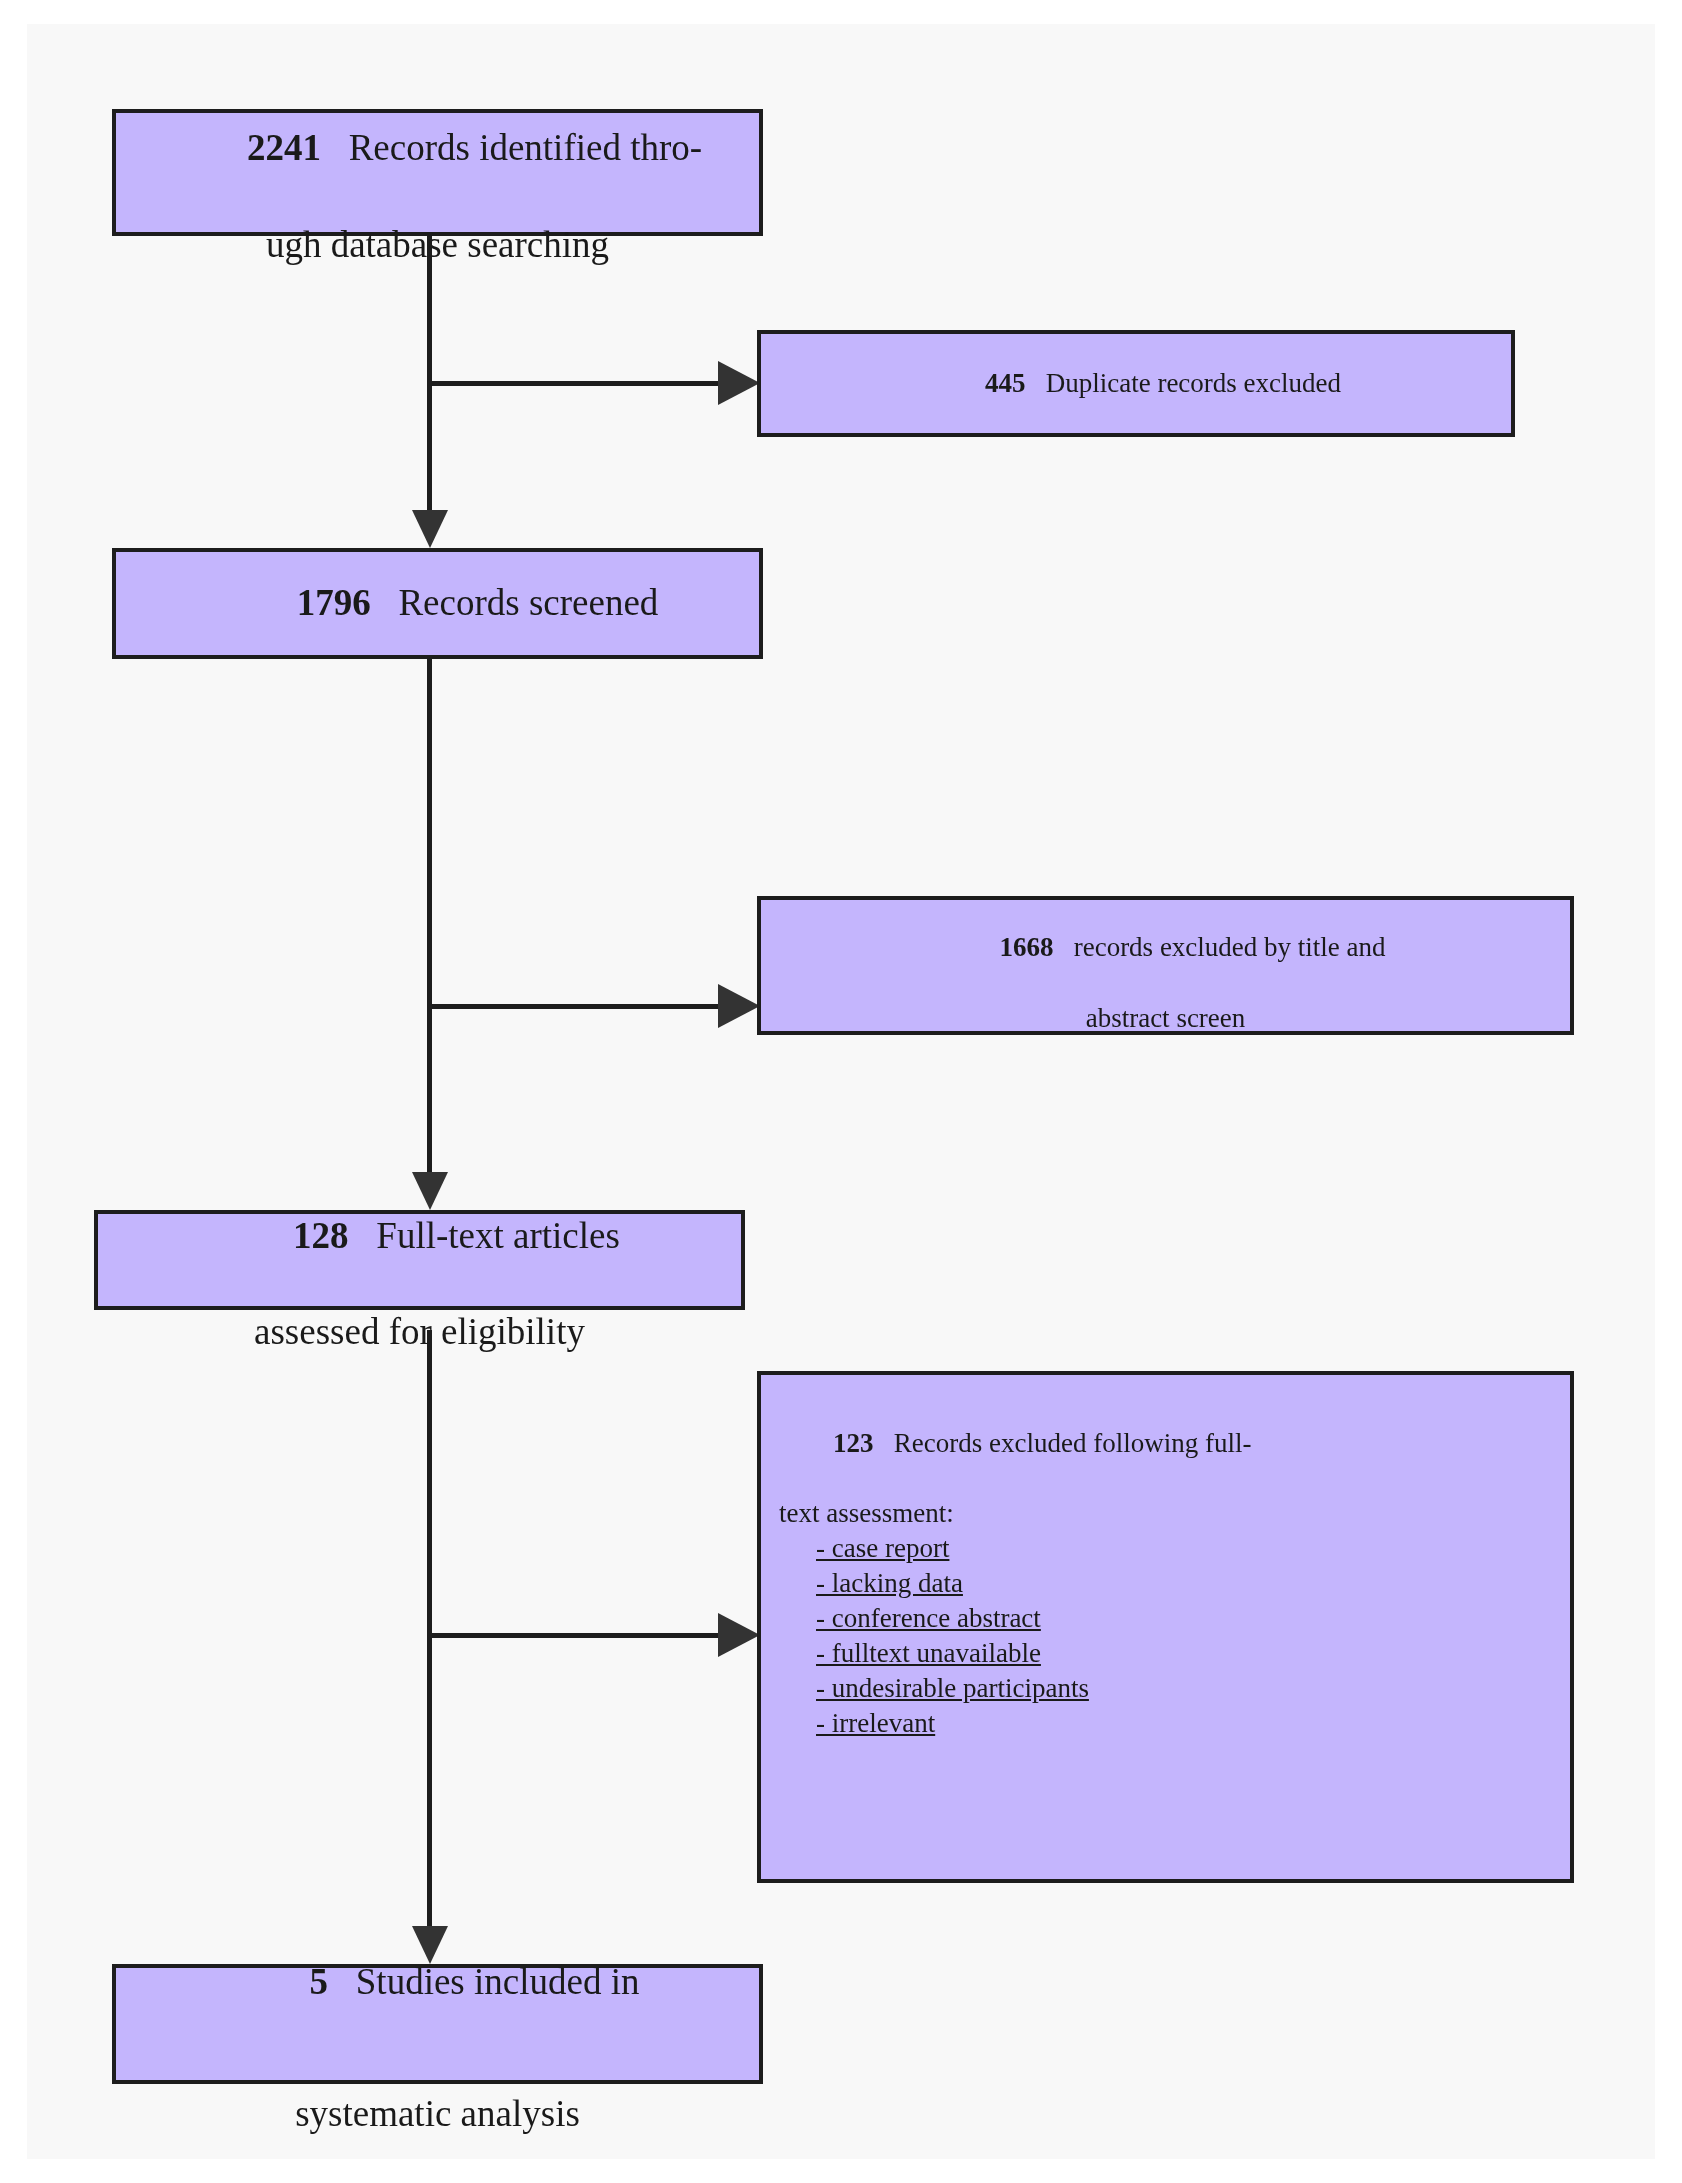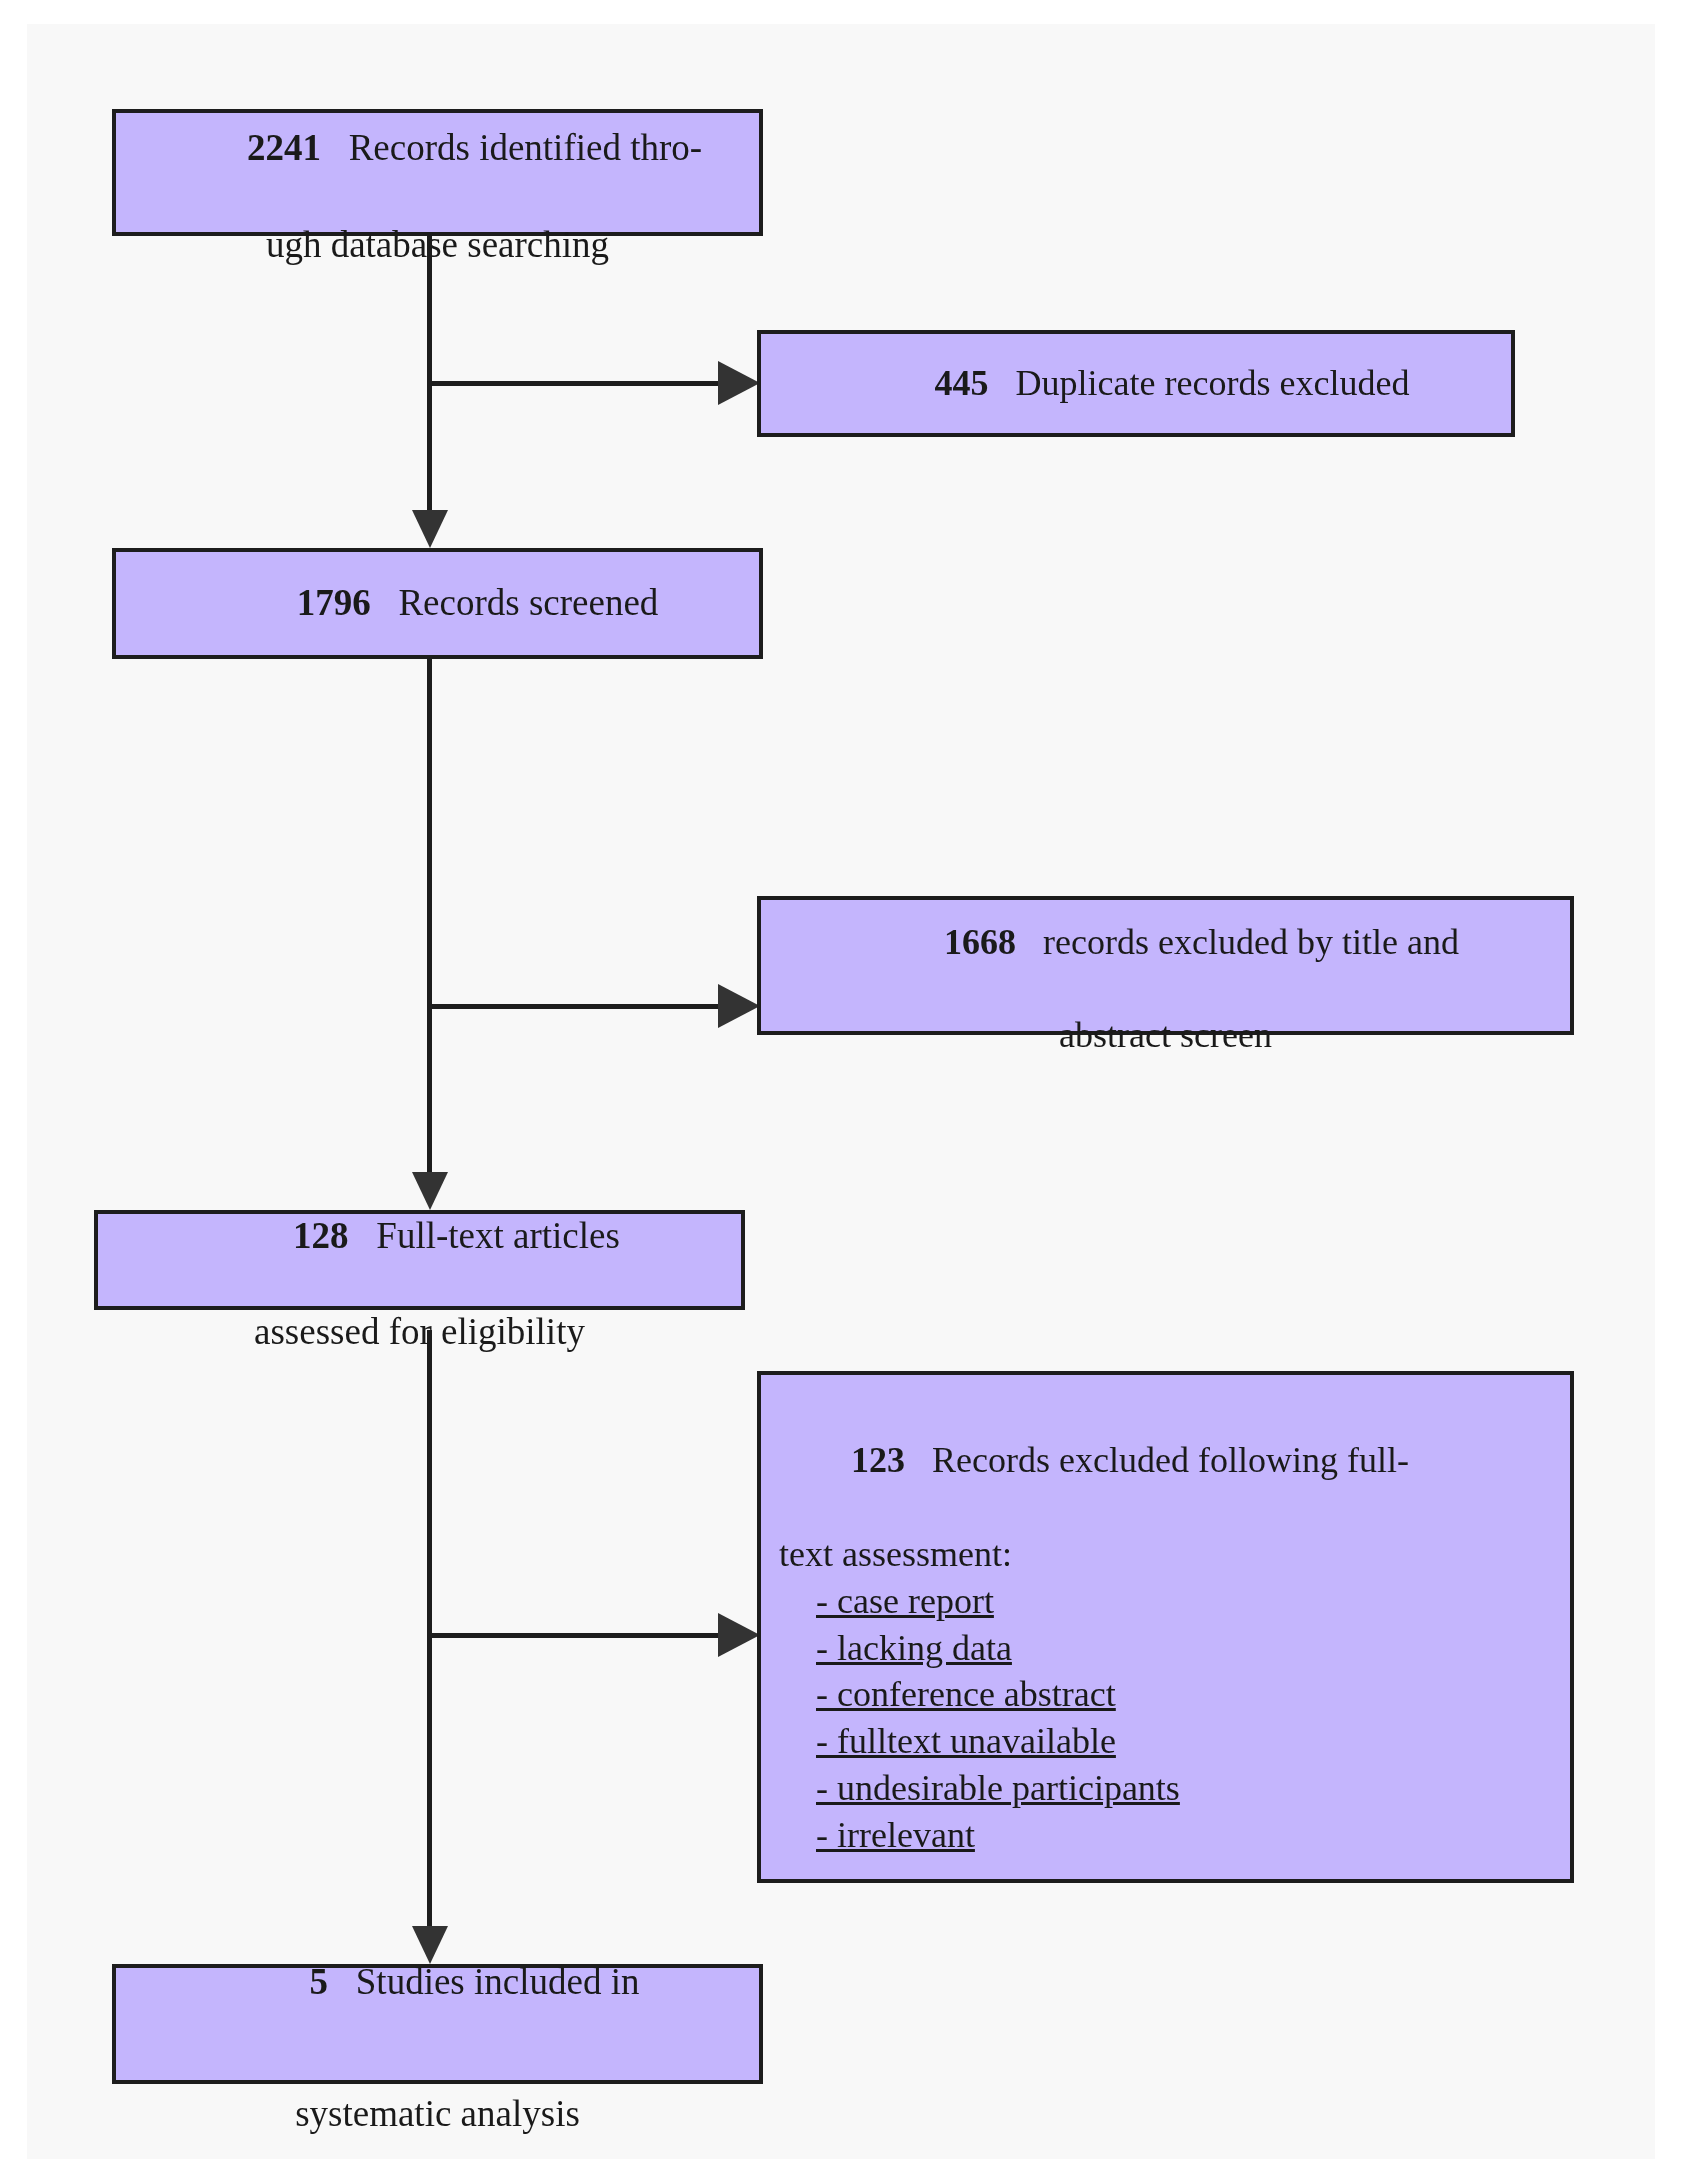--- a/index.html
+++ b/index.html
@@ -30,21 +30,21 @@
   }
   .box .line{
     display:block;
     line-height:1.30;
     white-space:pre;
   }
   .center{text-align:center;}
   .left{text-align:left;}
   .b{font-weight:bold;}
   .fs-main{font-size:37px;}
-  .fs-excl{font-size:36px;}
+  .fs-excl{font-size:27px;}
 
   
   .vline{position:absolute;background:#1d1d1d;width:5.4px;}
   .hline{position:absolute;background:#1d1d1d;height:5.4px;}
   .arrow-down{
     position:absolute;width:0;height:0;
     border-left:18px solid transparent;
     border-right:18px solid transparent;
     border-top:38px solid #333333;
   }

